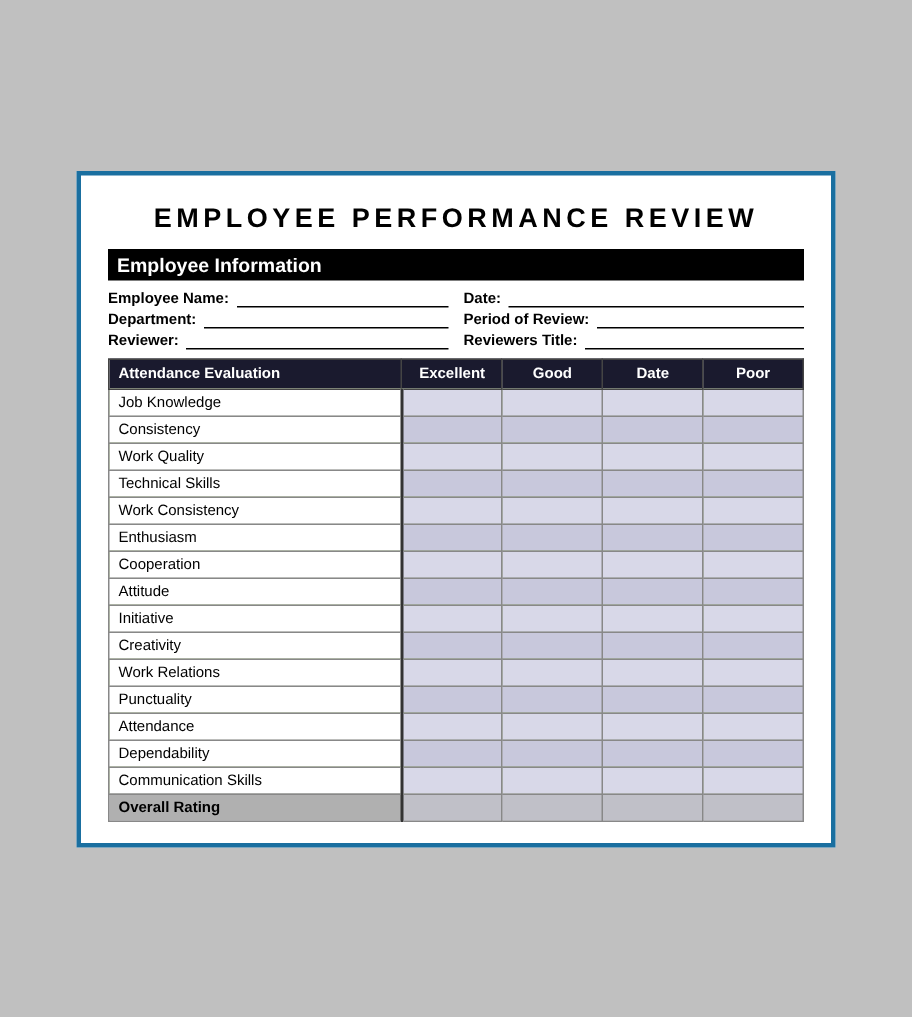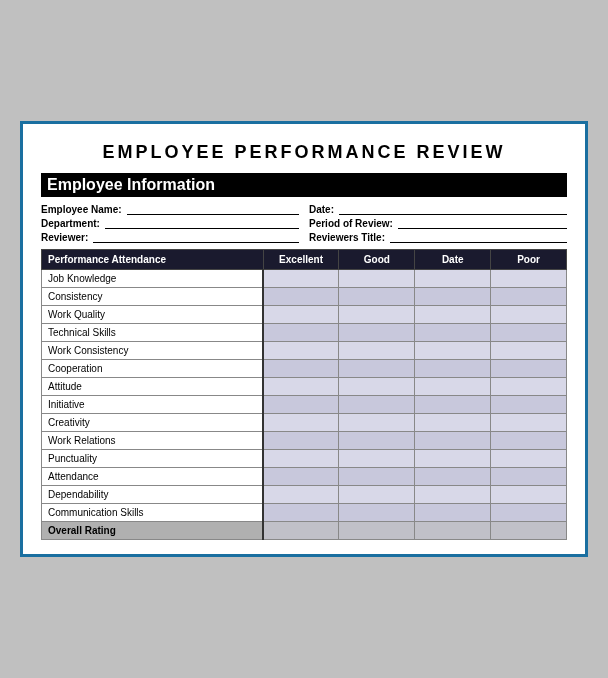--- a/index.html
+++ b/index.html
@@ -8,35 +8,35 @@
       display: flex;
       justify-content: center;
       align-items: center;
       width: 608px;
       height: 678px;
       font-family: Arial, sans-serif;
     }
     .page {
       background: white;
       border: 3px solid #1a6fa0;
-      width: 568px;
+      width: 506px;
       padding: 18px 18px 14px 18px;
     }
     .main-title {
       text-align: center;
       font-size: 18px;
       font-weight: bold;
       letter-spacing: 3px;
       margin-bottom: 10px;
       color: #000;
     }
     .section-header {
       background: #000;
       color: #fff;
-      font-size: 16px;
+      font-size: 13px;
       font-weight: bold;
       padding: 3px 6px;
       margin-bottom: 4px;
     }
     .info-grid {
       display: grid;
       grid-template-columns: 1fr 1fr;
       gap: 3px 10px;
       margin-bottom: 6px;
     }
@@ -145,21 +145,21 @@
       <div class="info-row">
         <span class="info-label">Reviewers Title:</span>
         <div class="info-line"></div>
       </div>
     </div>
   </div>
 
   <table class="eval-table">
     <thead>
       <tr>
-        <th>Performance Attendance</th>
+        <th>Attendance Evaluation</th>
         <th>Excellent</th>
         <th>Good</th>
         <th>Date</th>
         <th>Poor</th>
       </tr>
     </thead>
     <tbody id="eval-body">
     <tr>
           <td>Job Knowledge</td>
           <td class="rating-cell"></td>
@@ -189,20 +189,27 @@
           <td class="rating-cell"></td>
         </tr>
         <tr>
           <td>Work Consistency</td>
           <td class="rating-cell"></td>
           <td class="rating-cell"></td>
           <td class="rating-cell"></td>
           <td class="rating-cell"></td>
         </tr>
         <tr>
+          <td>Enthusiasm</td>
+          <td class="rating-cell"></td>
+          <td class="rating-cell"></td>
+          <td class="rating-cell"></td>
+          <td class="rating-cell"></td>
+        </tr>
+        <tr>
           <td>Cooperation</td>
           <td class="rating-cell"></td>
           <td class="rating-cell"></td>
           <td class="rating-cell"></td>
           <td class="rating-cell"></td>
         </tr>
         <tr>
           <td>Attitude</td>
           <td class="rating-cell"></td>
           <td class="rating-cell"></td>

